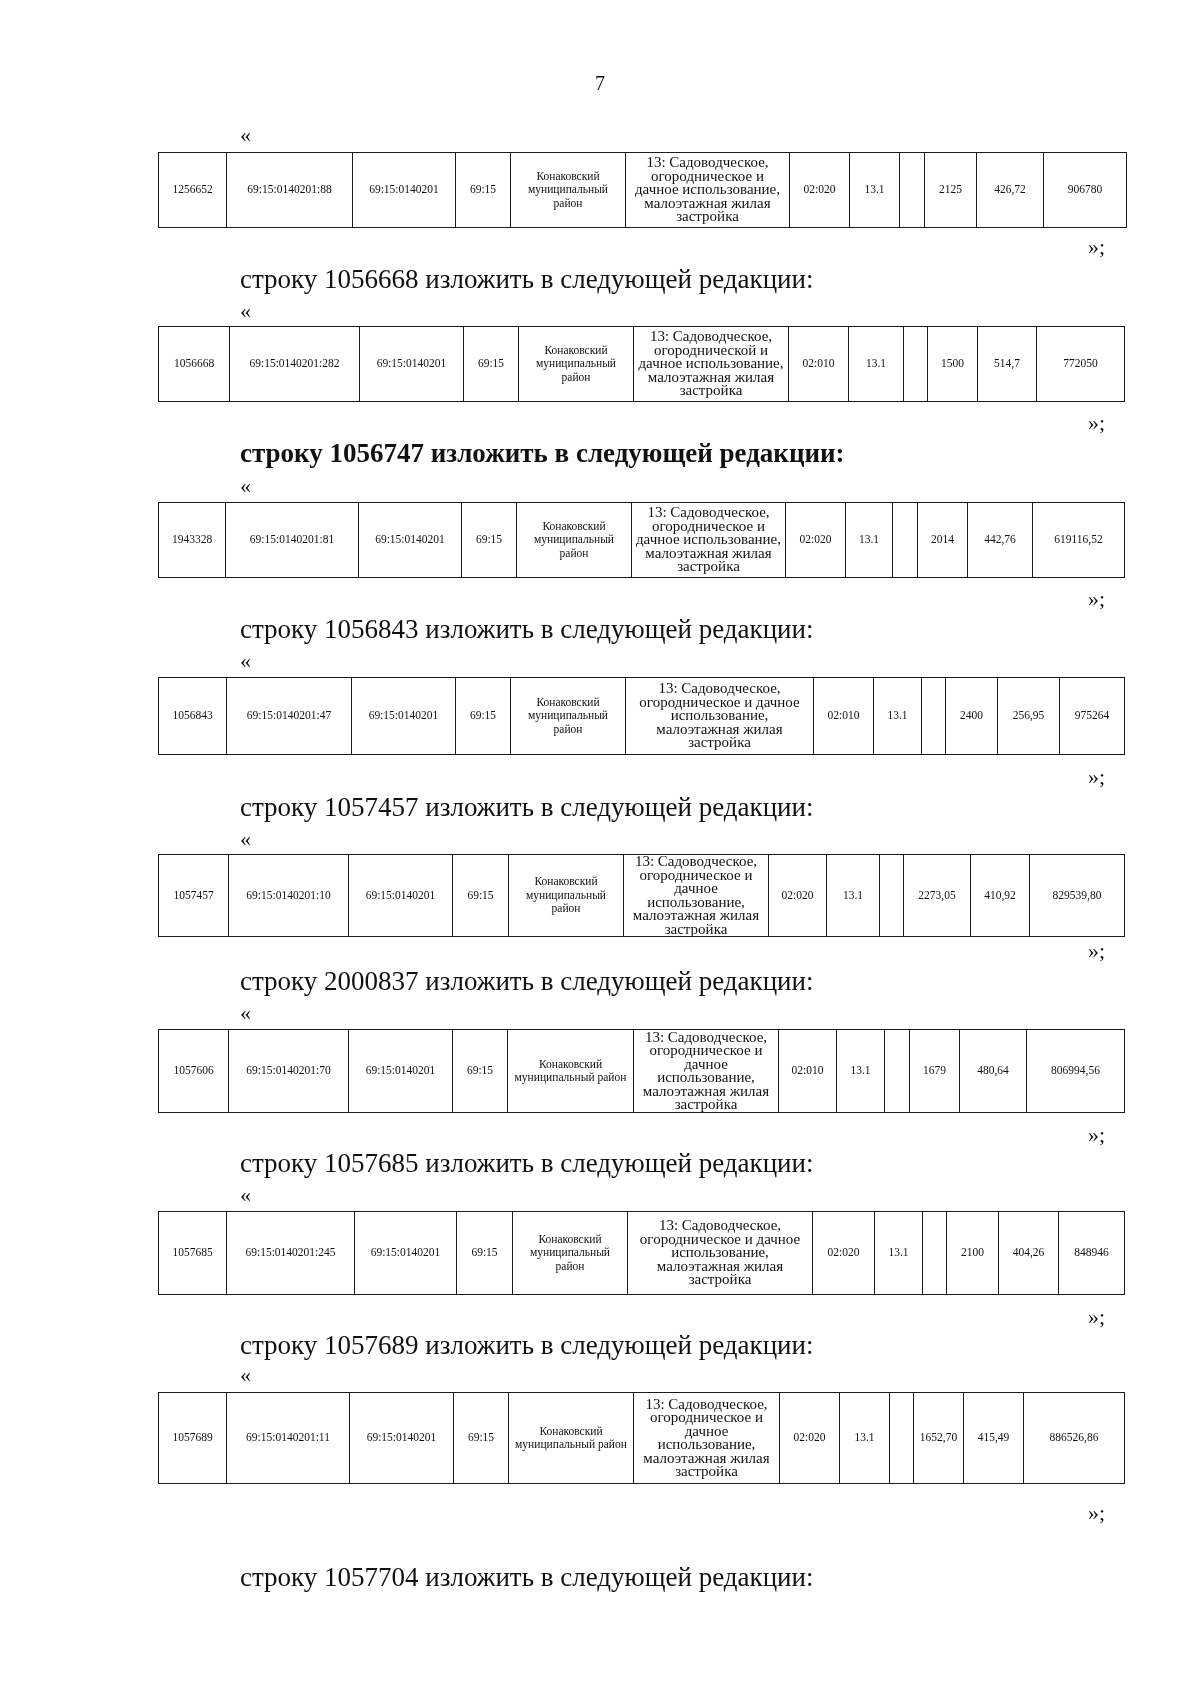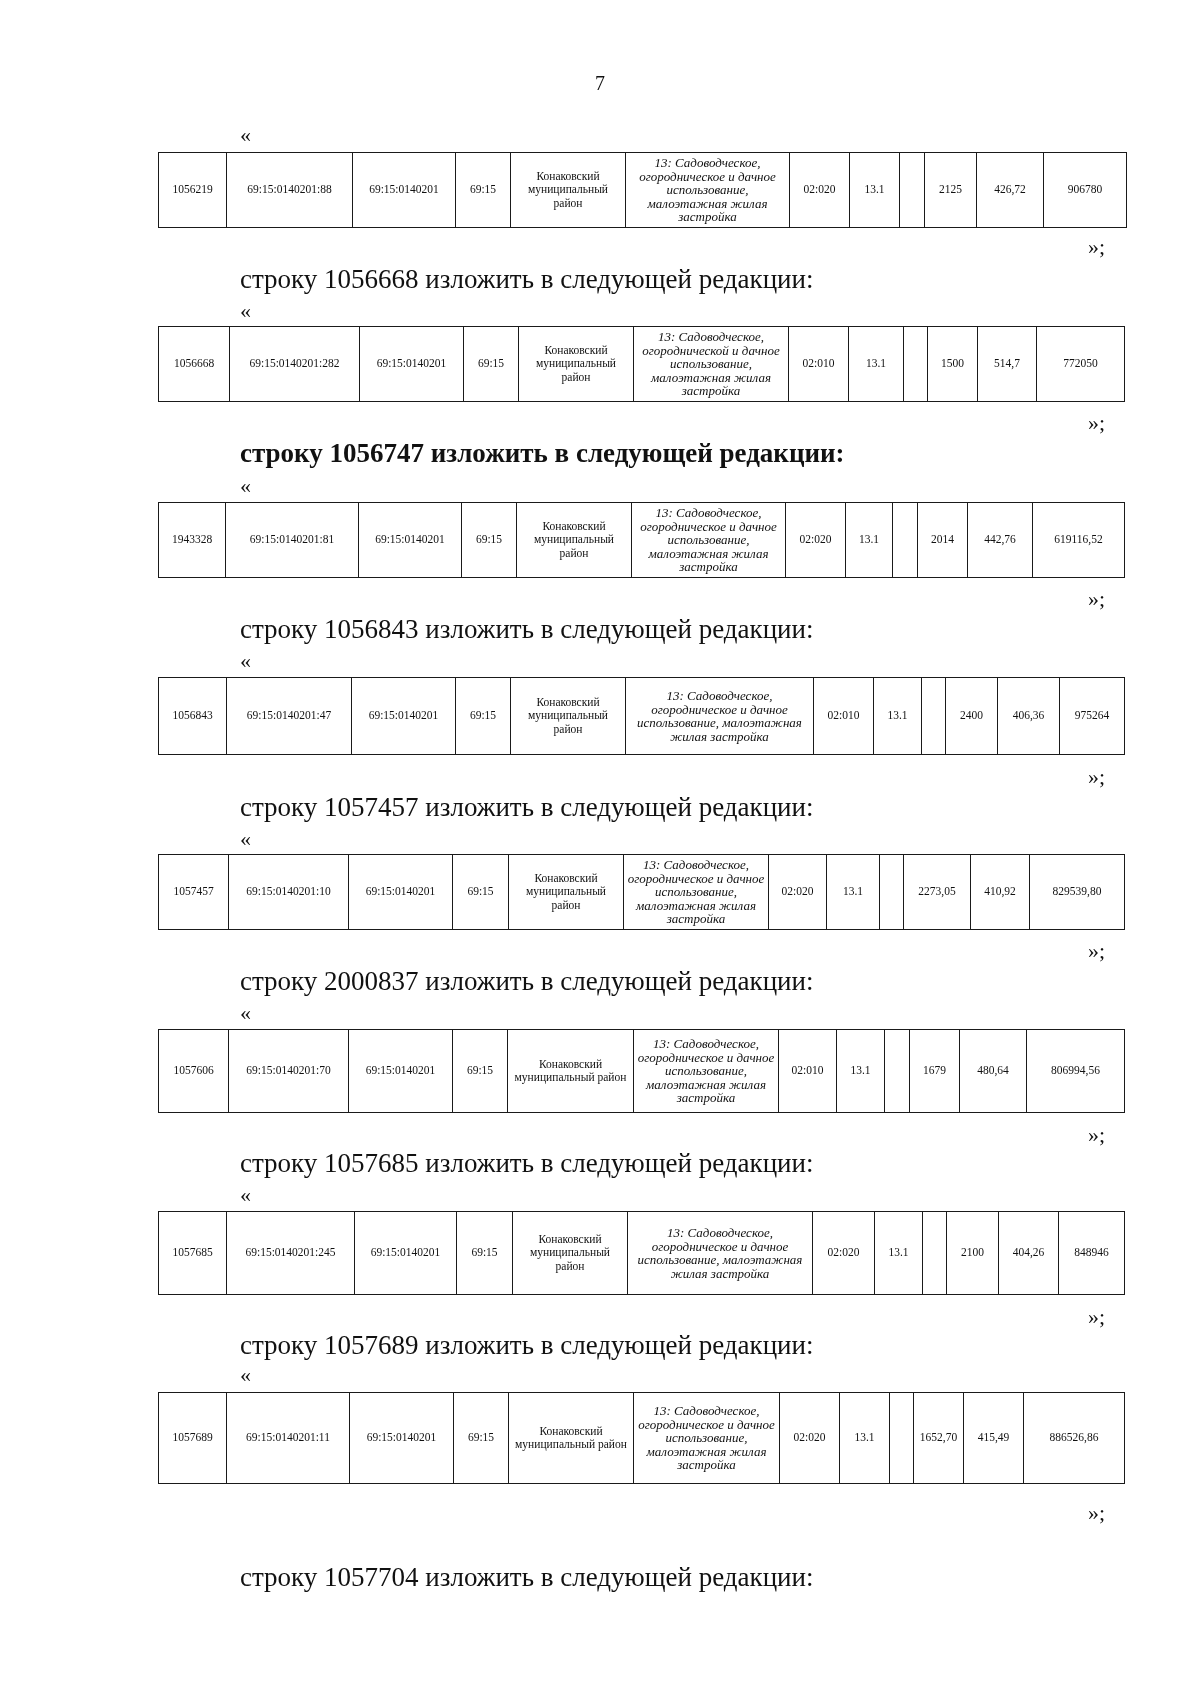--- a/index.html
+++ b/index.html
@@ -22,21 +22,21 @@
       white-space: nowrap;
     }
     table.row-table {
       position: absolute; left: 158px; border-collapse: collapse;
       table-layout: fixed; font-size: 11.5px; line-height: 13.5px;
     }
     table.row-table td {
       border: 1.6px solid #1a1a1a; text-align: center; vertical-align: middle;
       padding: 0 3px; overflow: hidden;
     }
-    .desc { font-size: 13px; font-style: italic; }
+    .desc { font-size: 15px; }
   </style>
 </head>
 <body>
 
 <div class="page-number">7</div>
 
 <div class="open-quote" style="top:124px;">«</div>
 <table class="row-table" style="top:152px; width:968px; height:76px;">
   <colgroup>
       <col style="width:68px">
@@ -47,21 +47,21 @@
       <col style="width:164px">
       <col style="width:60px">
       <col style="width:50px">
       <col style="width:25px">
       <col style="width:52px">
       <col style="width:67px">
       <col style="width:83px">
     </colgroup>
   <tbody>
       <tr>
-    <td>1056219</td>
+    <td>1256652</td>
     <td>69:15:0140201:88</td>
     <td>69:15:0140201</td>
     <td>69:15</td>
     <td>Конаковский муниципальный район</td>
     <td class="desc">13: Садоводческое, огородническое и дачное использование, малоэтажная жилая застройка</td>
     <td>02:020</td>
     <td>13.1</td>
     <td></td>
     <td>2125</td>
     <td>426,72</td>
@@ -165,21 +165,21 @@
     <td>1056843</td>
     <td>69:15:0140201:47</td>
     <td>69:15:0140201</td>
     <td>69:15</td>
     <td>Конаковский муниципальный район</td>
     <td class="desc">13: Садоводческое, огородническое и дачное использование, малоэтажная жилая застройка</td>
     <td>02:010</td>
     <td>13.1</td>
     <td></td>
     <td>2400</td>
-    <td>406,36</td>
+    <td>256,95</td>
     <td>975264</td>
   </tr>
 </tbody>
   </table>
 <div class="close-quote" style="top:766px;">»;</div>
 
 <div class="heading" style="top:792px;">строку 1057457 изложить в следующей редакции:</div>
 <div class="open-quote" style="top:828px;">«</div>
 <table class="row-table" style="top:854px; width:966px; height:76px;">
   <colgroup>

